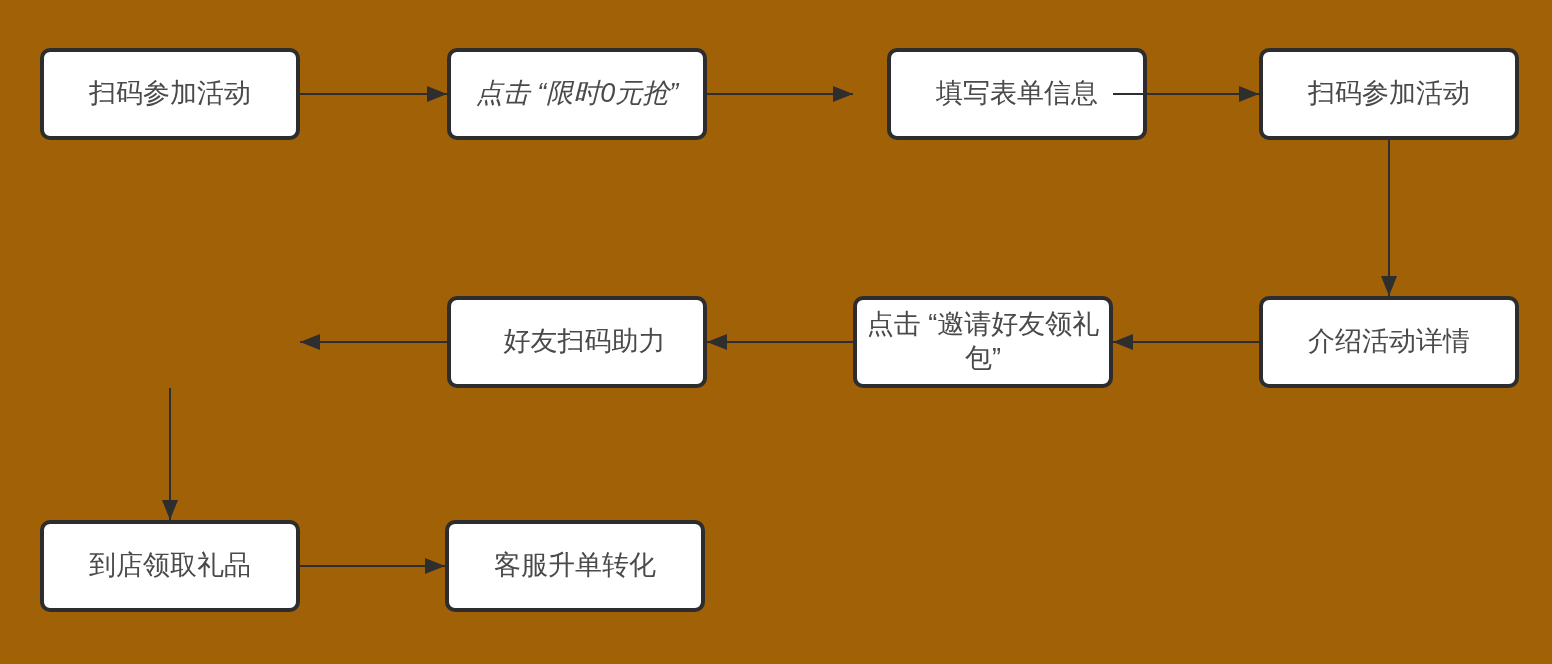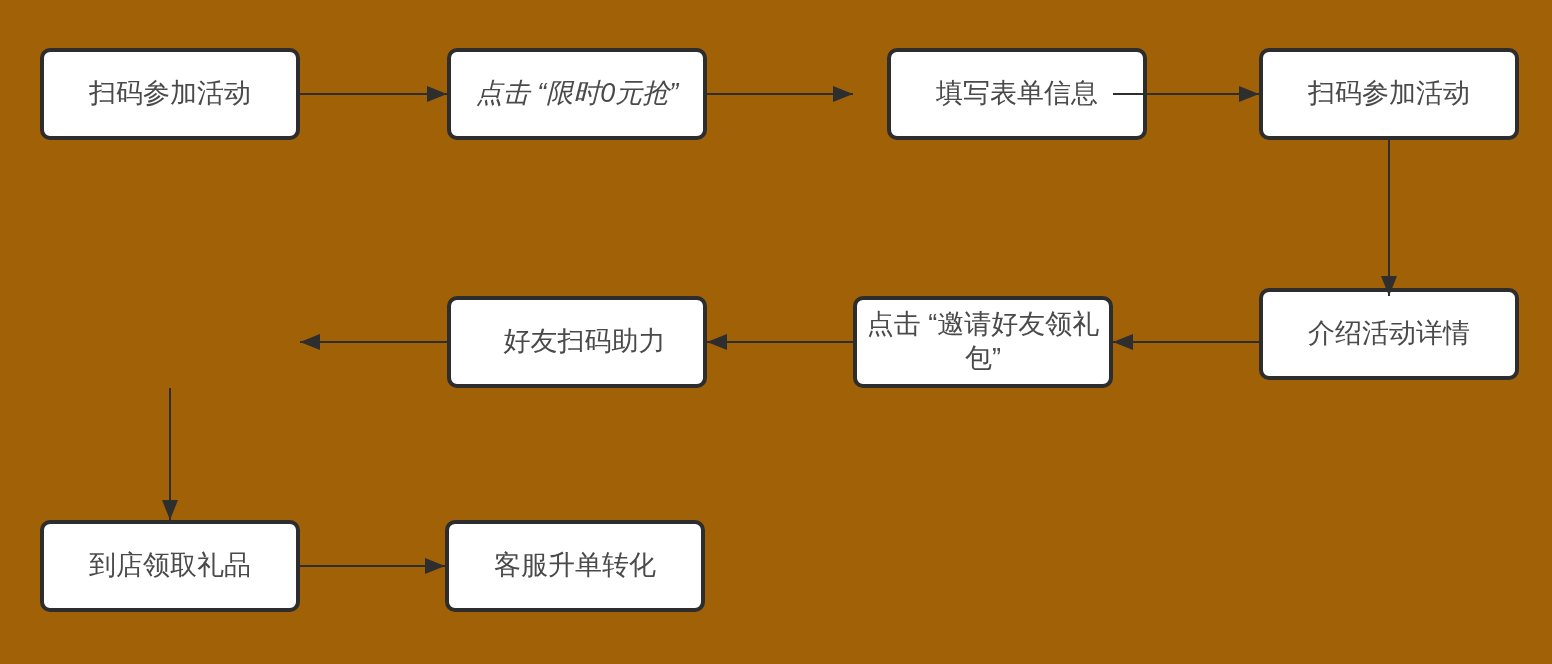--- a/index.html
+++ b/index.html
@@ -30,21 +30,21 @@
     font-size: 27px;
     line-height: 1.25;
     color: #4a4a4a;
     padding: 0 6px;
   }
   
   .n1  { left: 40px;   top: 48px;  }
   .n2  { left: 447px;  top: 48px; font-style: italic;  }
   .n3  { left: 853px;  top: 48px; margin-left: 34px;  }
   .n4  { left: 1259px; top: 48px;  }
-  .n5  { left: 1259px; top: 288px; }
+  .n5  { left: 1259px; top: 296px; }
   .n6  { left: 853px;  top: 296px; }
   .n7  { left: 447px;  top: 296px; padding-left: 21px; }
   .n8  { left: 40px;   top: 296px; }
   .n9  { left: 40px;   top: 520px; }
   .n10 { left: 445px;  top: 520px; }
 
   
   .line-h {
     position: absolute;
     height: 2px;

